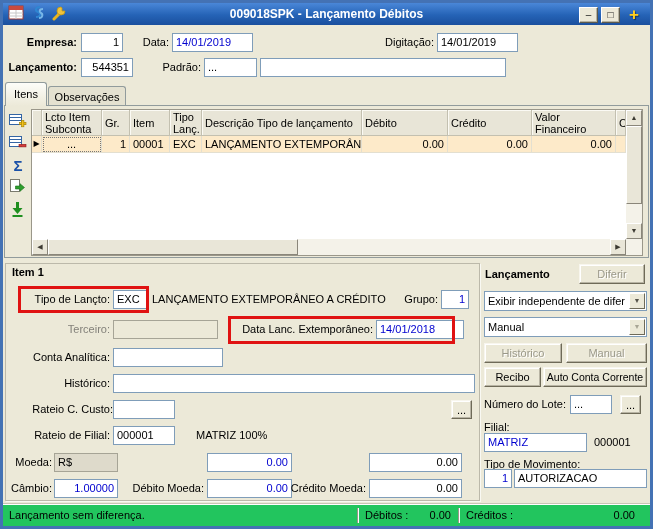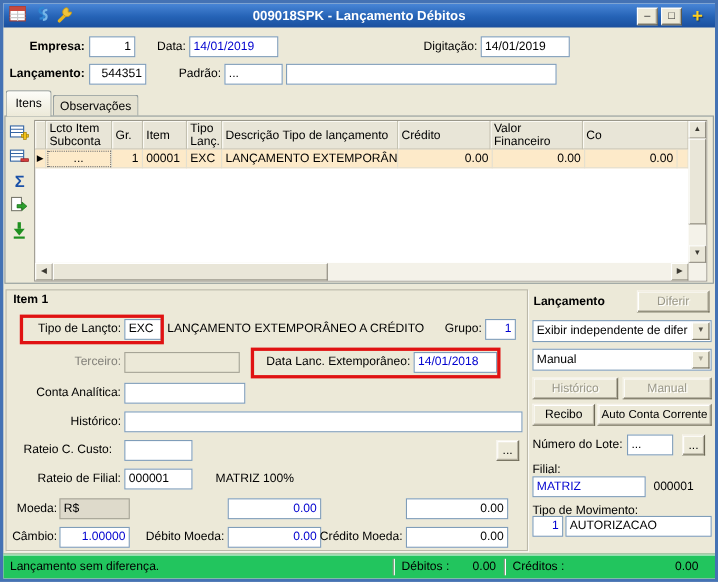--- a/index.html
+++ b/index.html
@@ -119,20 +119,21 @@
           </svg></div>
 
       <div class="grid">
         <div class="ghead">
           <div class="gh" style="width:10px;flex:none"></div>
           <div class="gh" style="width:60px;flex:none">Lcto Item Subconta</div>
           <div class="gh" style="width:28px;flex:none">Gr.</div>
           <div class="gh" style="width:40px;flex:none">Item</div>
           <div class="gh" style="width:32px;flex:none">Tipo Lanç.</div>
           <div class="gh" style="width:160px;flex:none">Descrição Tipo de lançamento</div>
+          <div class="gh" style="width:86px;flex:none">Débito</div>
           <div class="gh" style="width:84px;flex:none">Crédito</div>
           <div class="gh" style="width:84px;flex:none">Valor Financeiro</div>
           <div class="gh" style="flex:1">Co</div>
         </div>
         <div class="grow">
           <div class="gc" style="width:10px;flex:none;font-size:8px;padding:0;text-align:center">▶</div>
           <div class="gc" style="width:60px;flex:none;text-align:center;outline:1px dotted #777;outline-offset:-2px">...</div>
           <div class="gc num" style="width:28px;flex:none">1</div>
           <div class="gc" style="width:40px;flex:none">00001</div>
           <div class="gc" style="width:32px;flex:none">EXC</div>
@@ -164,29 +165,29 @@
 
       <div class="lbl r" style="left:8px;top:26px;width:96px">Tipo de Lançto:</div>
       <div class="field" style="left:107px;top:26px;width:34px">EXC</div>
       <div class="lbl" style="left:146px;top:26px">LANÇAMENTO EXTEMPORÂNEO A CRÉDITO</div>
       <div class="lbl r" style="left:382px;top:26px;width:50px">Grupo:</div>
       <div class="field num blue" style="left:435px;top:26px;width:28px">1</div>
 
       <div class="lbl r" style="left:8px;top:56px;width:96px;color:#83817a">Terceiro:</div>
       <div class="field dis" style="left:107px;top:56px;width:105px"></div>
       <div class="lbl r" style="left:228px;top:56px;width:139px">Data Lanc. Extemporâneo:</div>
-      <div class="field blue" style="left:370px;top:56px;width:76px">14/01/2018</div>
+      <div class="field blue" style="left:370px;top:56px;width:88px">14/01/2018</div>
 
       <div class="lbl r" style="left:8px;top:84px;width:96px">Conta Analítica:</div>
       <div class="field" style="left:107px;top:84px;width:110px"></div>
 
       <div class="lbl r" style="left:8px;top:110px;width:96px">Histórico:</div>
       <div class="field" style="left:107px;top:110px;width:362px"></div>
 
-      <div class="lbl r" style="left:0;top:136px;width:96px">Rateio C. Custo:</div>
+      <div class="lbl r" style="left:11px;top:136px;width:96px">Rateio C. Custo:</div>
       <div class="field" style="left:107px;top:136px;width:62px"></div>
       <div class="btn" style="left:445px;top:136px;width:21px;height:19px">...</div>
 
       <div class="lbl r" style="left:8px;top:162px;width:96px">Rateio de Filial:</div>
       <div class="field" style="left:107px;top:162px;width:62px">000001</div>
       <div class="lbl" style="left:190px;top:162px">MATRIZ 100%</div>
 
       <div class="lbl r" style="left:2px;top:189px;width:44px">Moeda:</div>
       <div class="field gry" style="left:48px;top:189px;width:64px">R$</div>
       <div class="field num blue" style="left:201px;top:189px;width:85px">0.00</div>

